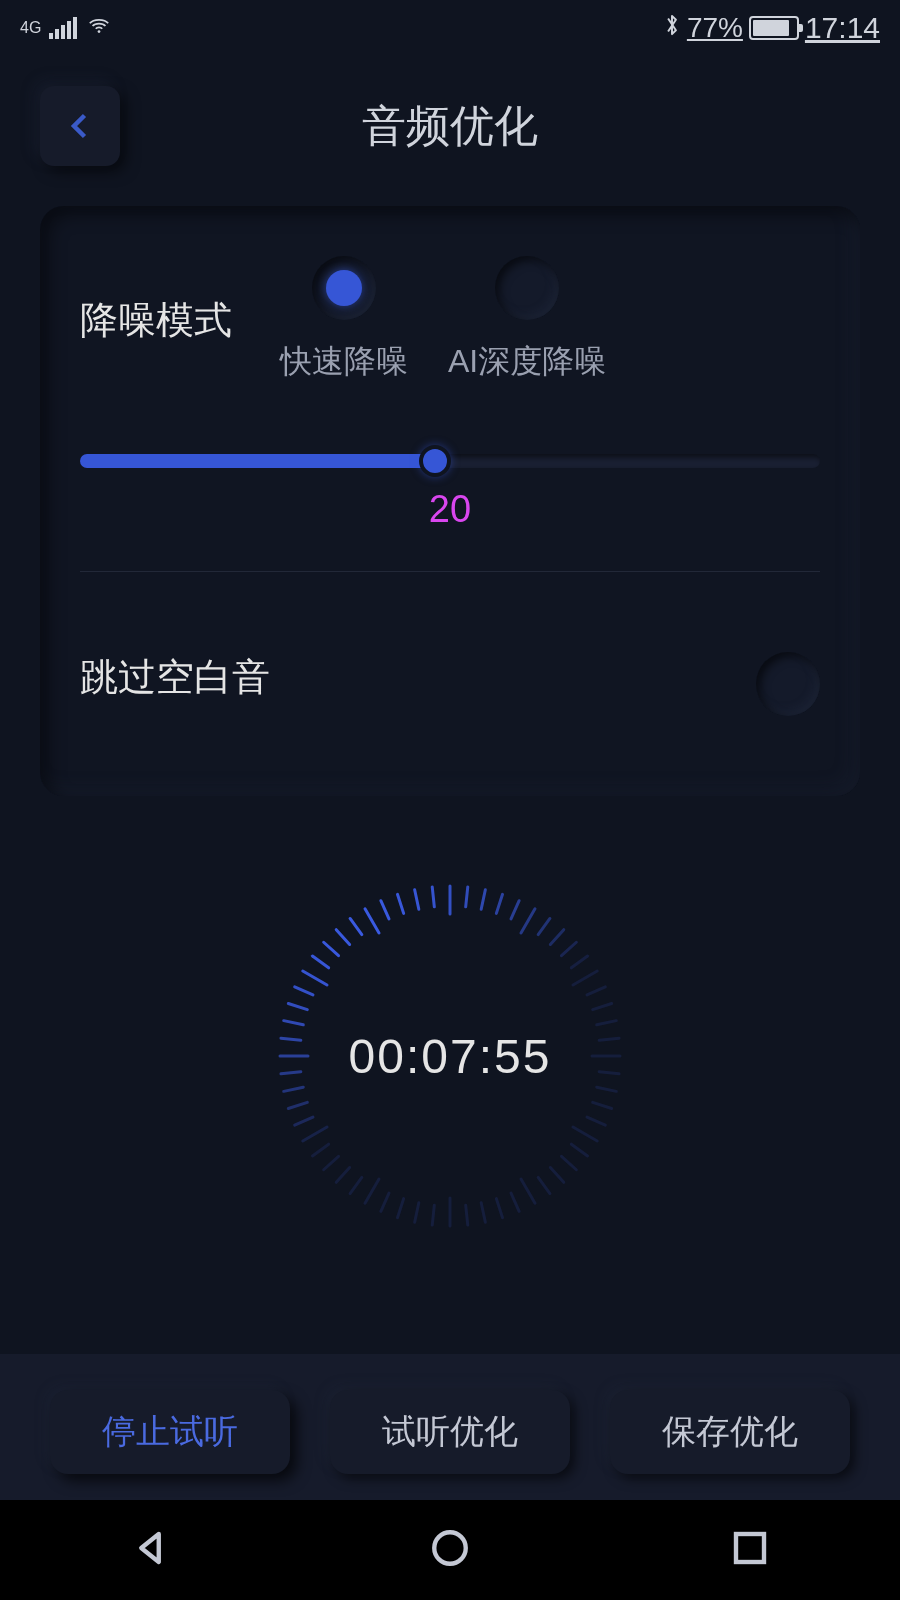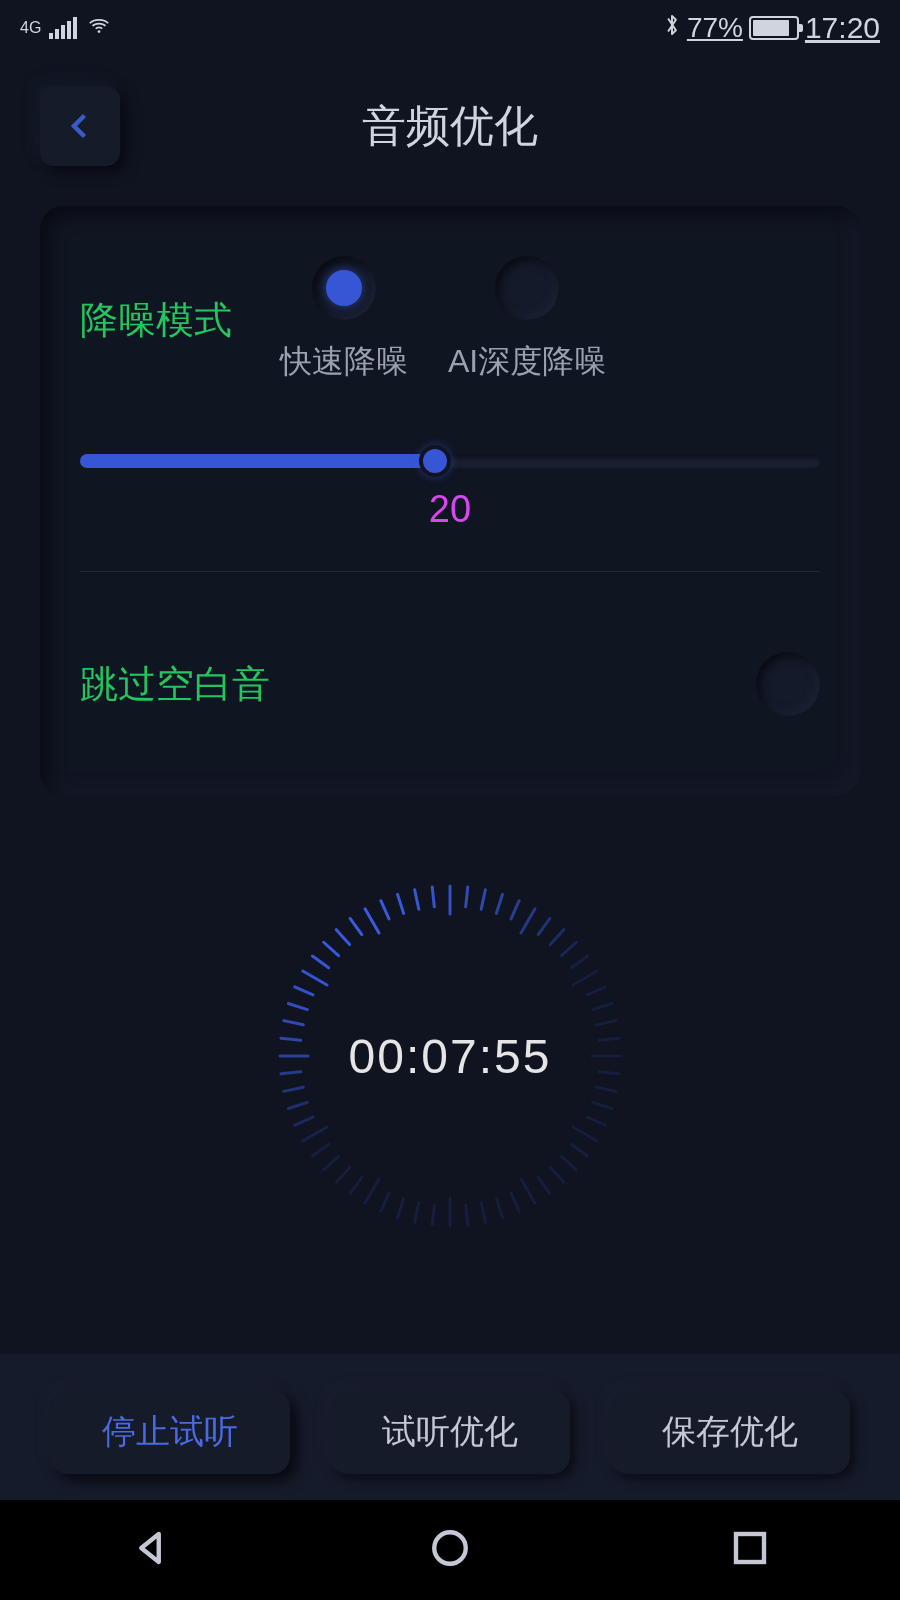--- a/index.html
+++ b/index.html
@@ -67,21 +67,21 @@
 
     .card {
       margin: 0 40px;
       border-radius: 24px;
       padding: 50px 40px 60px;
       box-shadow: inset 8px 8px 18px rgba(0,0,0,0.45), inset -8px -8px 18px rgba(40,48,70,0.2);
       background: #101522;
     }
     .row { display: flex; align-items: center; }
     .noise-row { align-items: center; padding-bottom: 30px; }
-    .label { font-size: 38px; color: #22c55e; flex: 0 0 200px; }
+    .label { font-size: 38px; color: #e5e5e5; flex: 0 0 200px; }
     .radio-group { display: flex; flex:1; justify-content: flex-start; gap: 40px; }
     .radio-option { display: flex; flex-direction: column; align-items: center; gap: 20px; }
     .radio-outer {
       width: 64px; height: 64px; border-radius: 50%;
       background: #141a2a;
       box-shadow: inset 4px 4px 10px rgba(0,0,0,0.6), inset -4px -4px 10px rgba(45,55,78,0.3);
       display: flex; align-items: center; justify-content: center;
     }
     .radio-inner {
       width: 36px; height: 36px; border-radius: 50%;
@@ -107,21 +107,21 @@
       transform: translate(-50%, -50%);
       border: 4px solid #0f1420;
       box-shadow: 0 0 8px rgba(54,86,214,0.5);
     }
     .slider-value {
       text-align: center; font-size: 38px; color: #d946ef; margin-top: 20px;
     }
     .divider {
       height: 1px; background: #222838; margin: 40px 0;
     }
-    .skip-row { justify-content: space-between; align-items: center; padding: 40px 0 20px; }
+    .skip-row { justify-content: space-between; align-items: flex-start; padding: 40px 0 20px; }
 
     .dial-wrap {
       display: flex; justify-content: center; align-items: center;
       margin-top: 60px; height: 400px;
     }
     .dial {
       position: relative; width: 360px; height: 360px;
     }
     .dial svg { position: absolute; inset: 0; }
     .dial-time {
@@ -178,21 +178,21 @@
   <div class="status-right">
     <span class="bt-icon">
       <svg width="18" height="26" viewBox="0 0 12 20">
           <path d="M3 5 L9 14 L6 17 L6 3 L9 6 L3 15" stroke="#d0d4dc" stroke-width="1.5" fill="none" stroke-linejoin="round"></path>
         </svg>
     </span>
     <span class="battery-pct">77%</span>
     <span class="battery-icon">
         <span class="battery-fill"></span>
       </span>
-    <span class="clock">17:20</span>
+    <span class="clock">17:14</span>
   </div>
 </div>
 
 <div class="header">
   <div class="back-btn">
     <svg viewBox="0 0 24 24">
         <path d="M15 5 L8 12 L15 19"></path>
       </svg>
   </div>
   <div class="page-title">音频优化</div>

